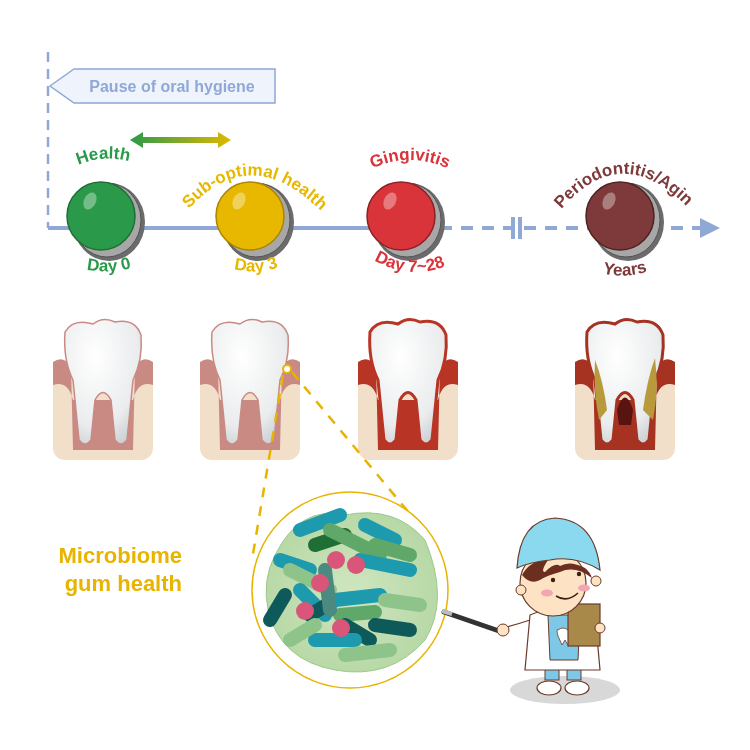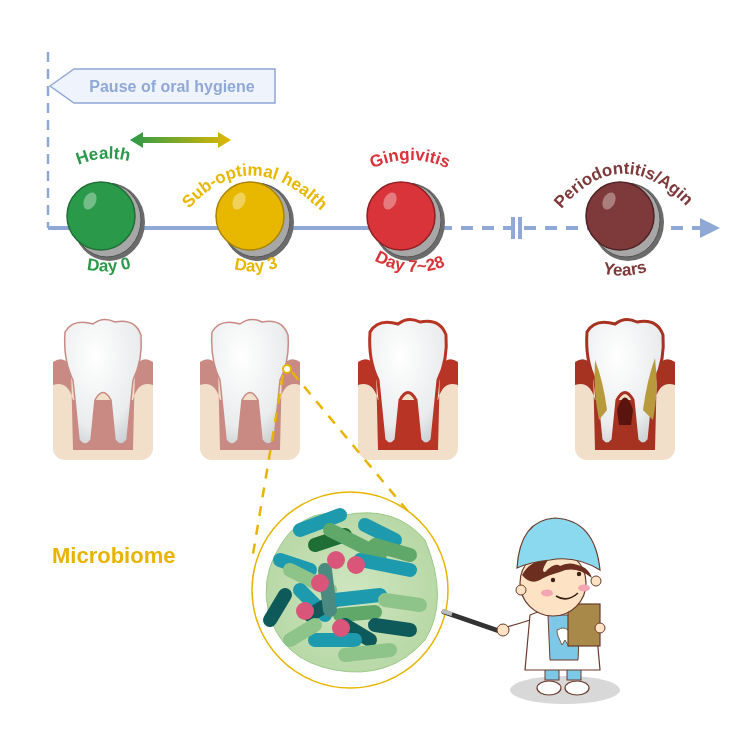--- a/index.html
+++ b/index.html
@@ -1,19 +1,19 @@
 <!DOCTYPE html>
 <html><head>
 <meta charset="utf-8">
 <style>
   html, body { margin:0; padding:0; background:#ffffff; }
   body { width:750px; height:750px; position:relative; overflow:hidden; font-family:"Liberation Sans", sans-serif; }
   svg text { font-family:"Liberation Sans", sans-serif; font-weight:bold; }
   #main { position:absolute; left:0; top:0; }
-  .micro { position:absolute; left:52px; top:542px; width:130px; text-align:left; color:#e8b400; font-size:22px; line-height:1.28; font-weight:bold; font-family:"Liberation Sans", sans-serif; }
+  .micro { position:absolute; left:52px; top:542px; width:130px; text-align:right; color:#e8b400; font-size:22px; line-height:1.28; font-weight:bold; font-family:"Liberation Sans", sans-serif; }
 </style>
 </head>
 <body>
 
 <svg id="main" width="750" height="750" viewBox="0 0 750 750">
   <defs>
     <linearGradient id="arrowGrad" x1="0" x2="1" y1="0" y2="0">
       <stop offset="0" stop-color="#2a9a4a"></stop>
       <stop offset="1" stop-color="#e0b800"></stop>
     </linearGradient>
@@ -188,13 +188,14 @@
     <circle cx="553" cy="580" r="2.2" fill="#3a1f14"></circle>
     <circle cx="579" cy="574" r="2.2" fill="#3a1f14"></circle>
     <ellipse cx="547" cy="593" rx="6" ry="3.5" fill="#f3a5b4"></ellipse>
     <ellipse cx="584" cy="588" rx="6" ry="3.5" fill="#f3a5b4"></ellipse>
     <path d="M556 596 Q567 603 578 593" fill="none" stroke="#3a1f14" stroke-width="1.6"></path>
   </g>
 </svg>
 
 <div class="micro">
   <div>Microbiome</div>
+  <div>gum health</div>
 </div>
 
 </body></html>

